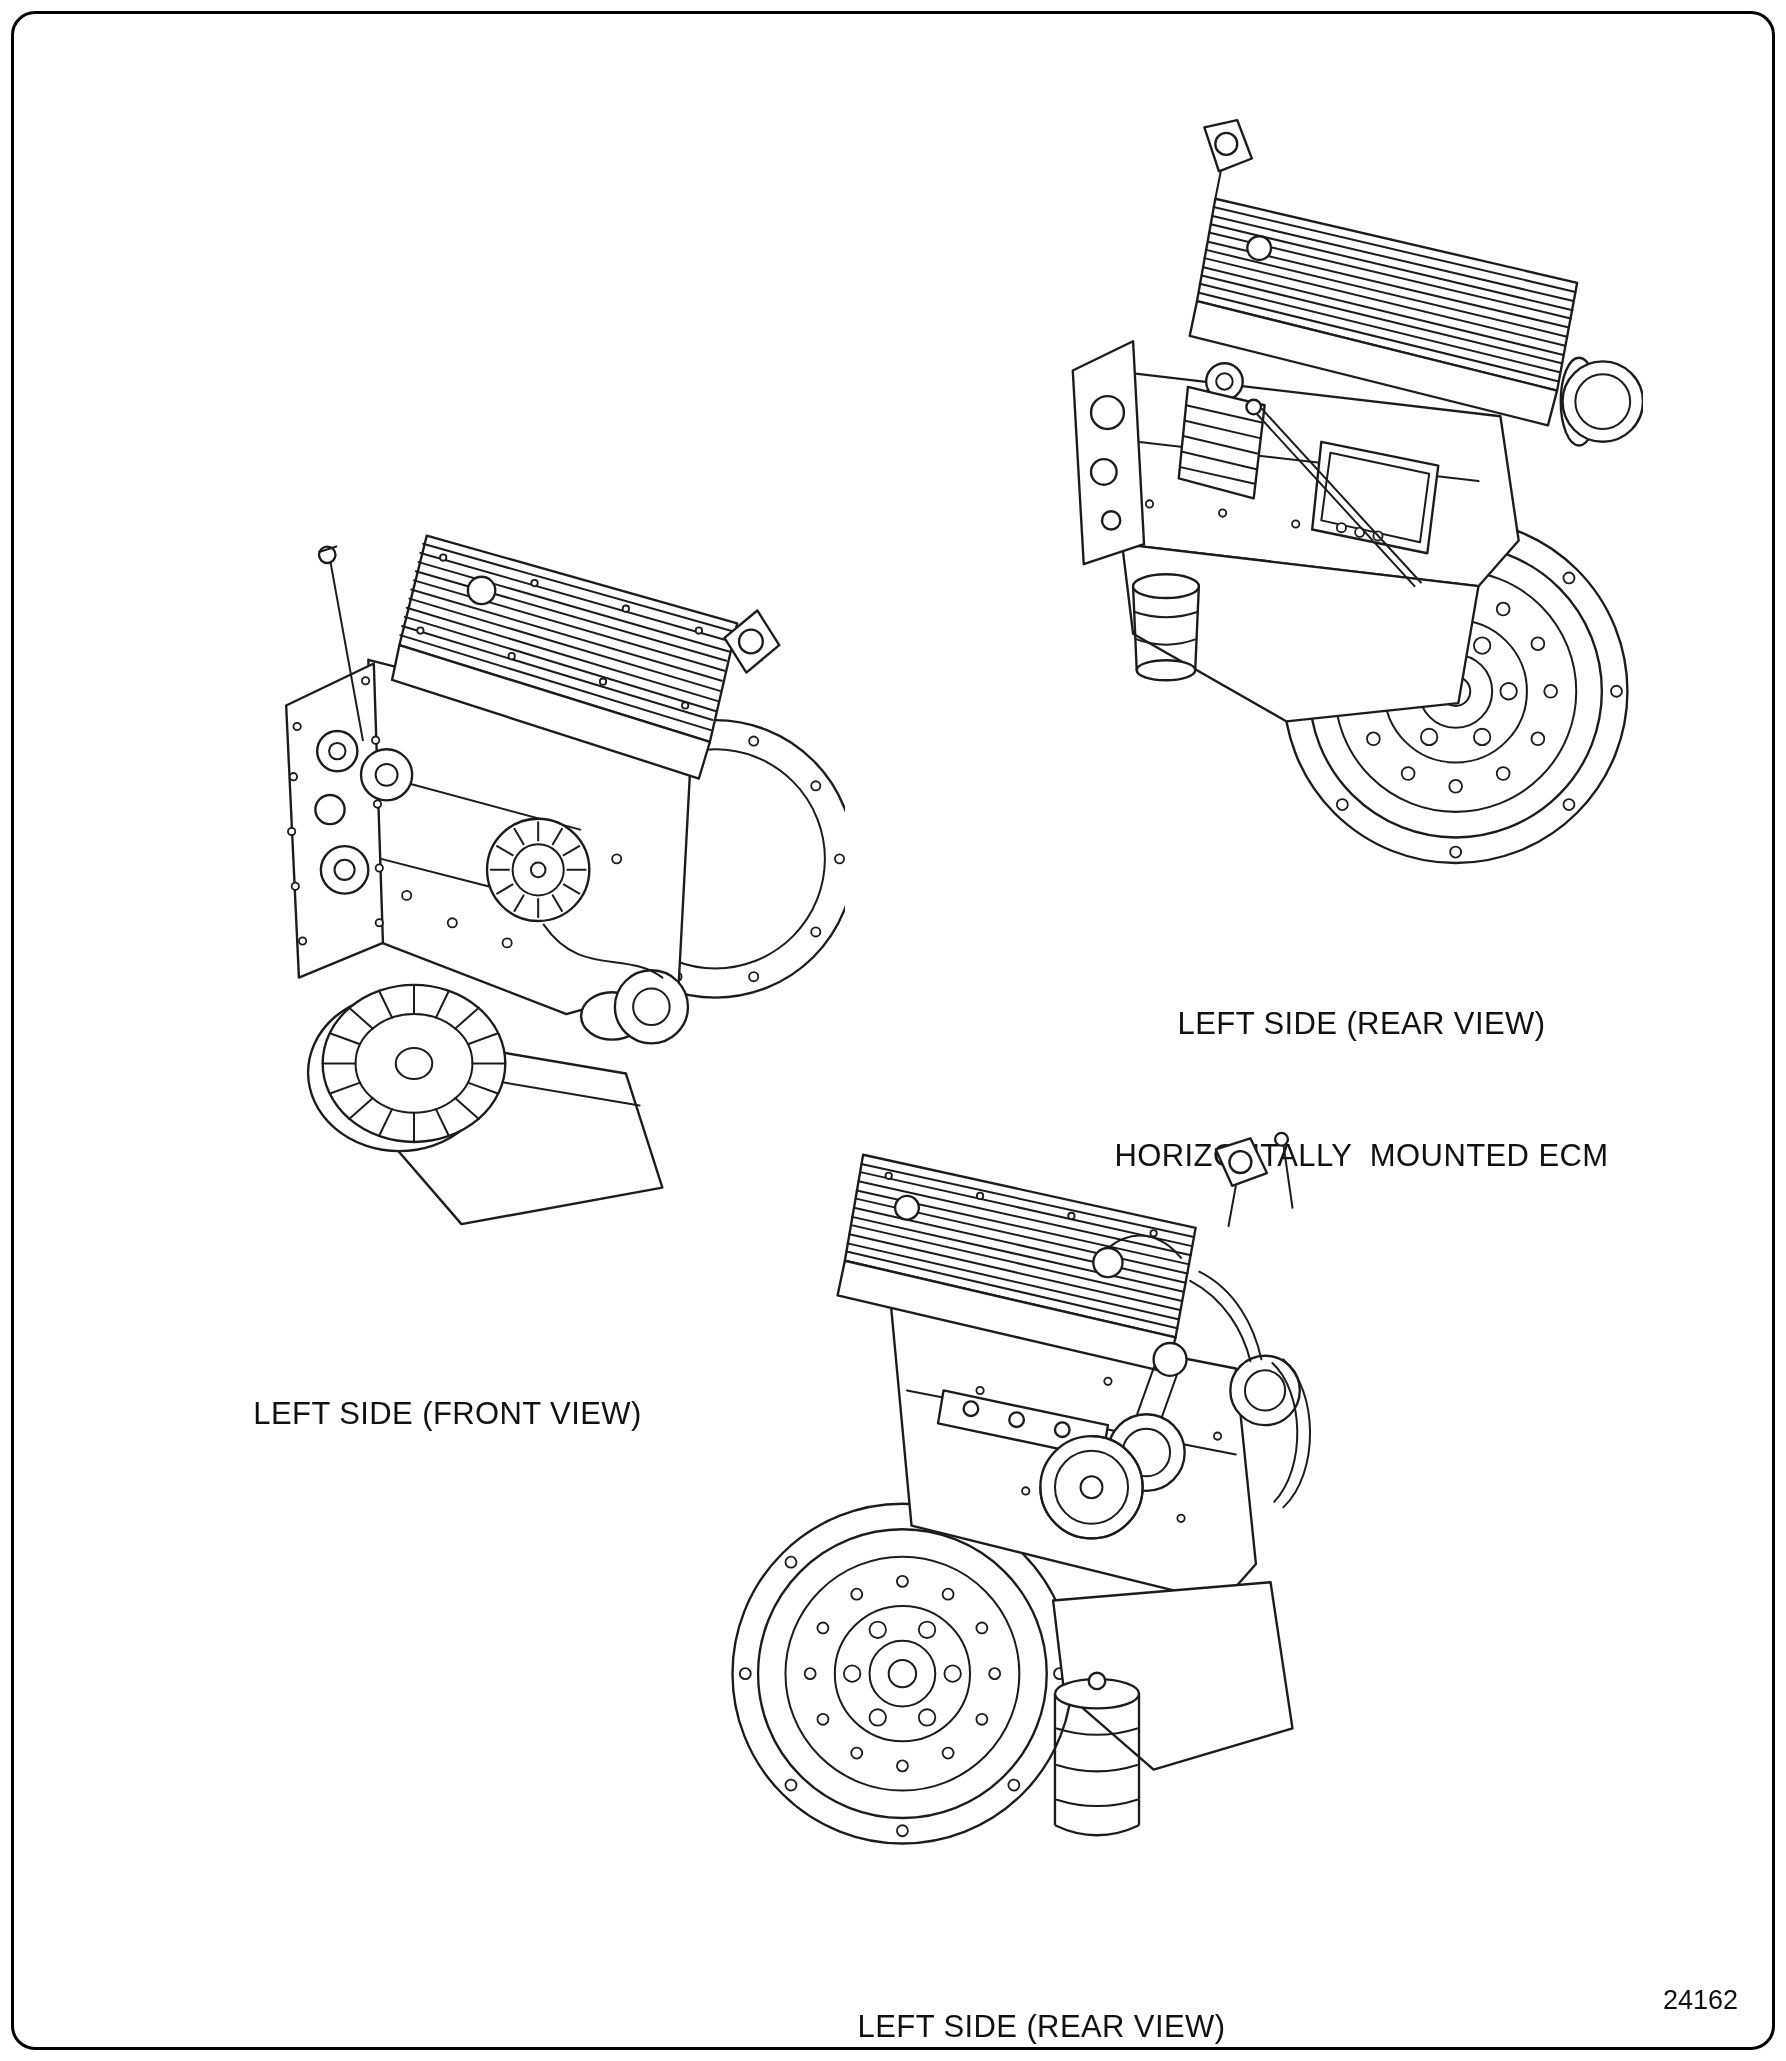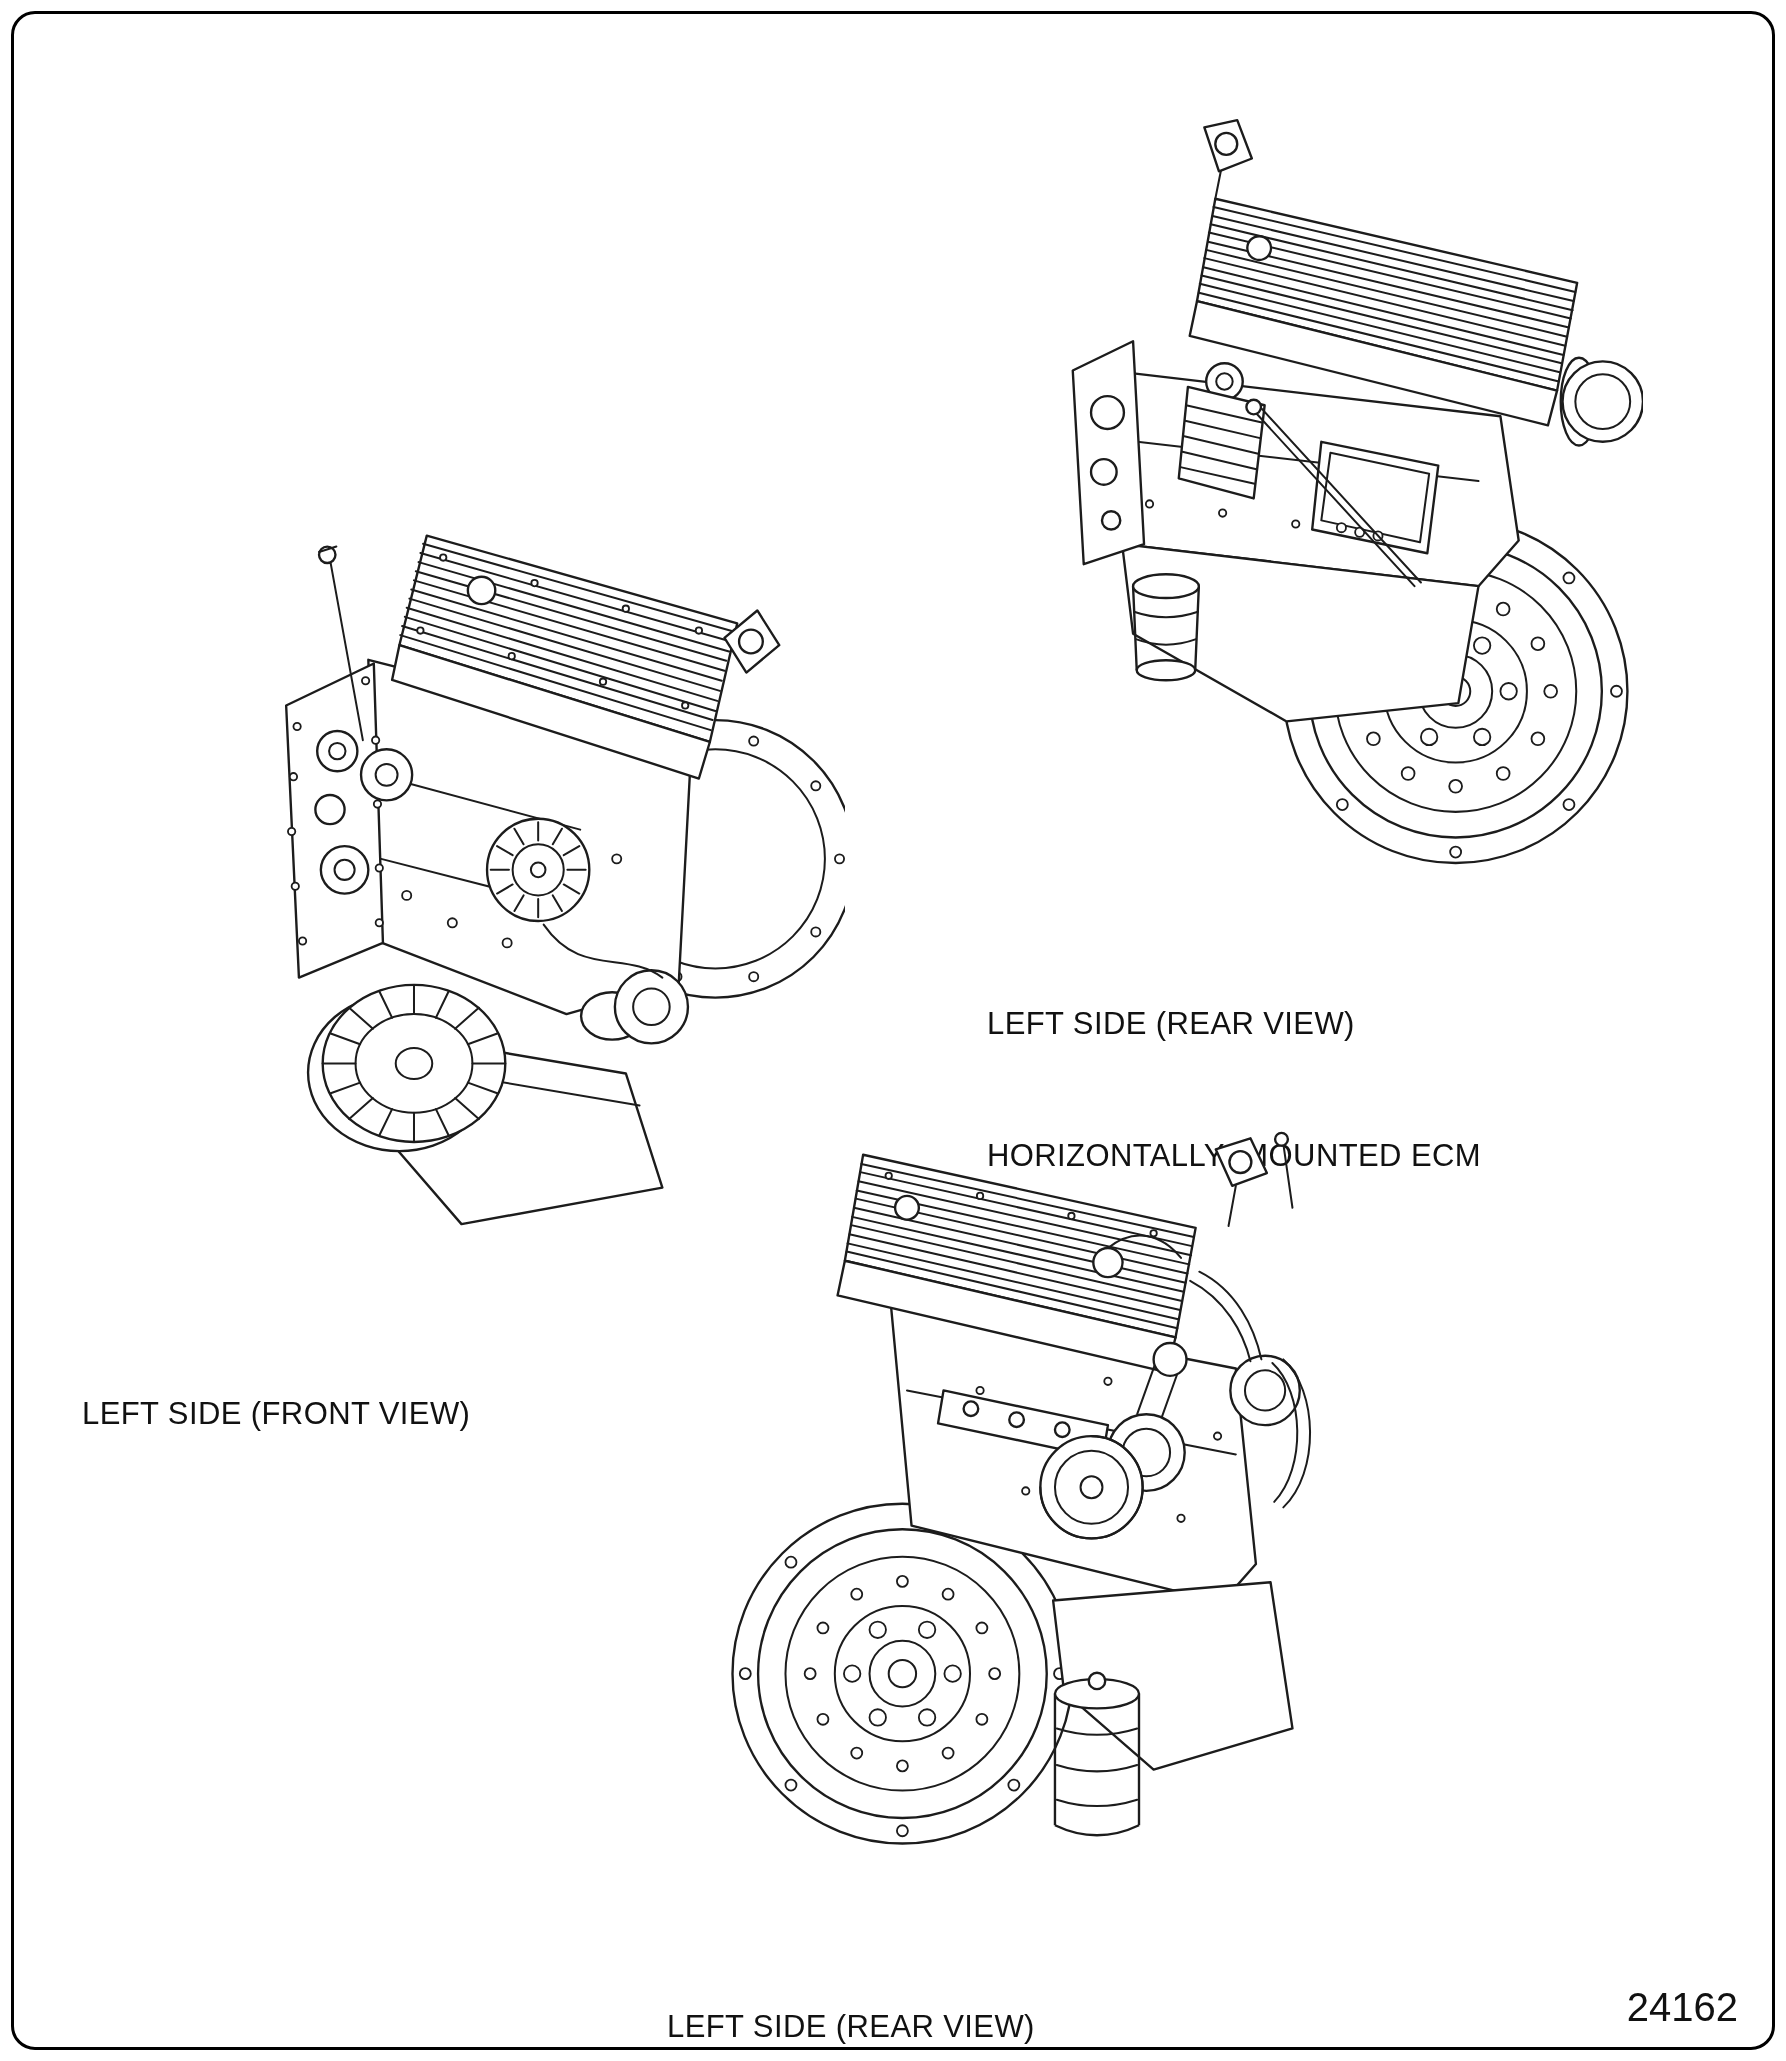--- a/index.html
+++ b/index.html
@@ -1,23 +1,23 @@
 <!DOCTYPE html>
 <html style="font-size:14.6px"><head>
 <meta charset="utf-8">
 <style>
   html,body{margin:0;padding:0;background:#ffffff;}
   body{font-family:"Liberation Sans", sans-serif; color:#111;}
   .page{position:relative;width:1786px;height:2061px;background:#fff;overflow:hidden;}
   .sheet-border{position:absolute;left:11px;top:11px;right:11px;bottom:11px;
     border:3.7px solid #000;border-radius:24px;pointer-events:none;}
   .fig{position:absolute;}
-  .caption{position:absolute;text-align:left;font-size:31px;line-height:44px;
+  .caption{position:absolute;text-align:center;font-size:31px;line-height:44px;
     letter-spacing:0.4px;color:#111;white-space:pre-wrap;}
-  .fig-number{position:absolute;right:48px;top:1985px;font-size:40px;color:#111;}
+  .fig-number{position:absolute;right:48px;top:1985px;font-size:27px;color:#111;}
   
   .sh{stroke:#1c1c1c;stroke-width:2.6;fill:#ffffff;stroke-linejoin:round;}
   .ln{stroke:#1c1c1c;stroke-width:2.2;fill:none;stroke-linecap:round;stroke-linejoin:round;}
   .bt{stroke:#1c1c1c;stroke-width:2;fill:#ffffff;}
 </style>
 </head>
 <body>
 
 <div class="page">
   <div class="sheet-border"></div>

